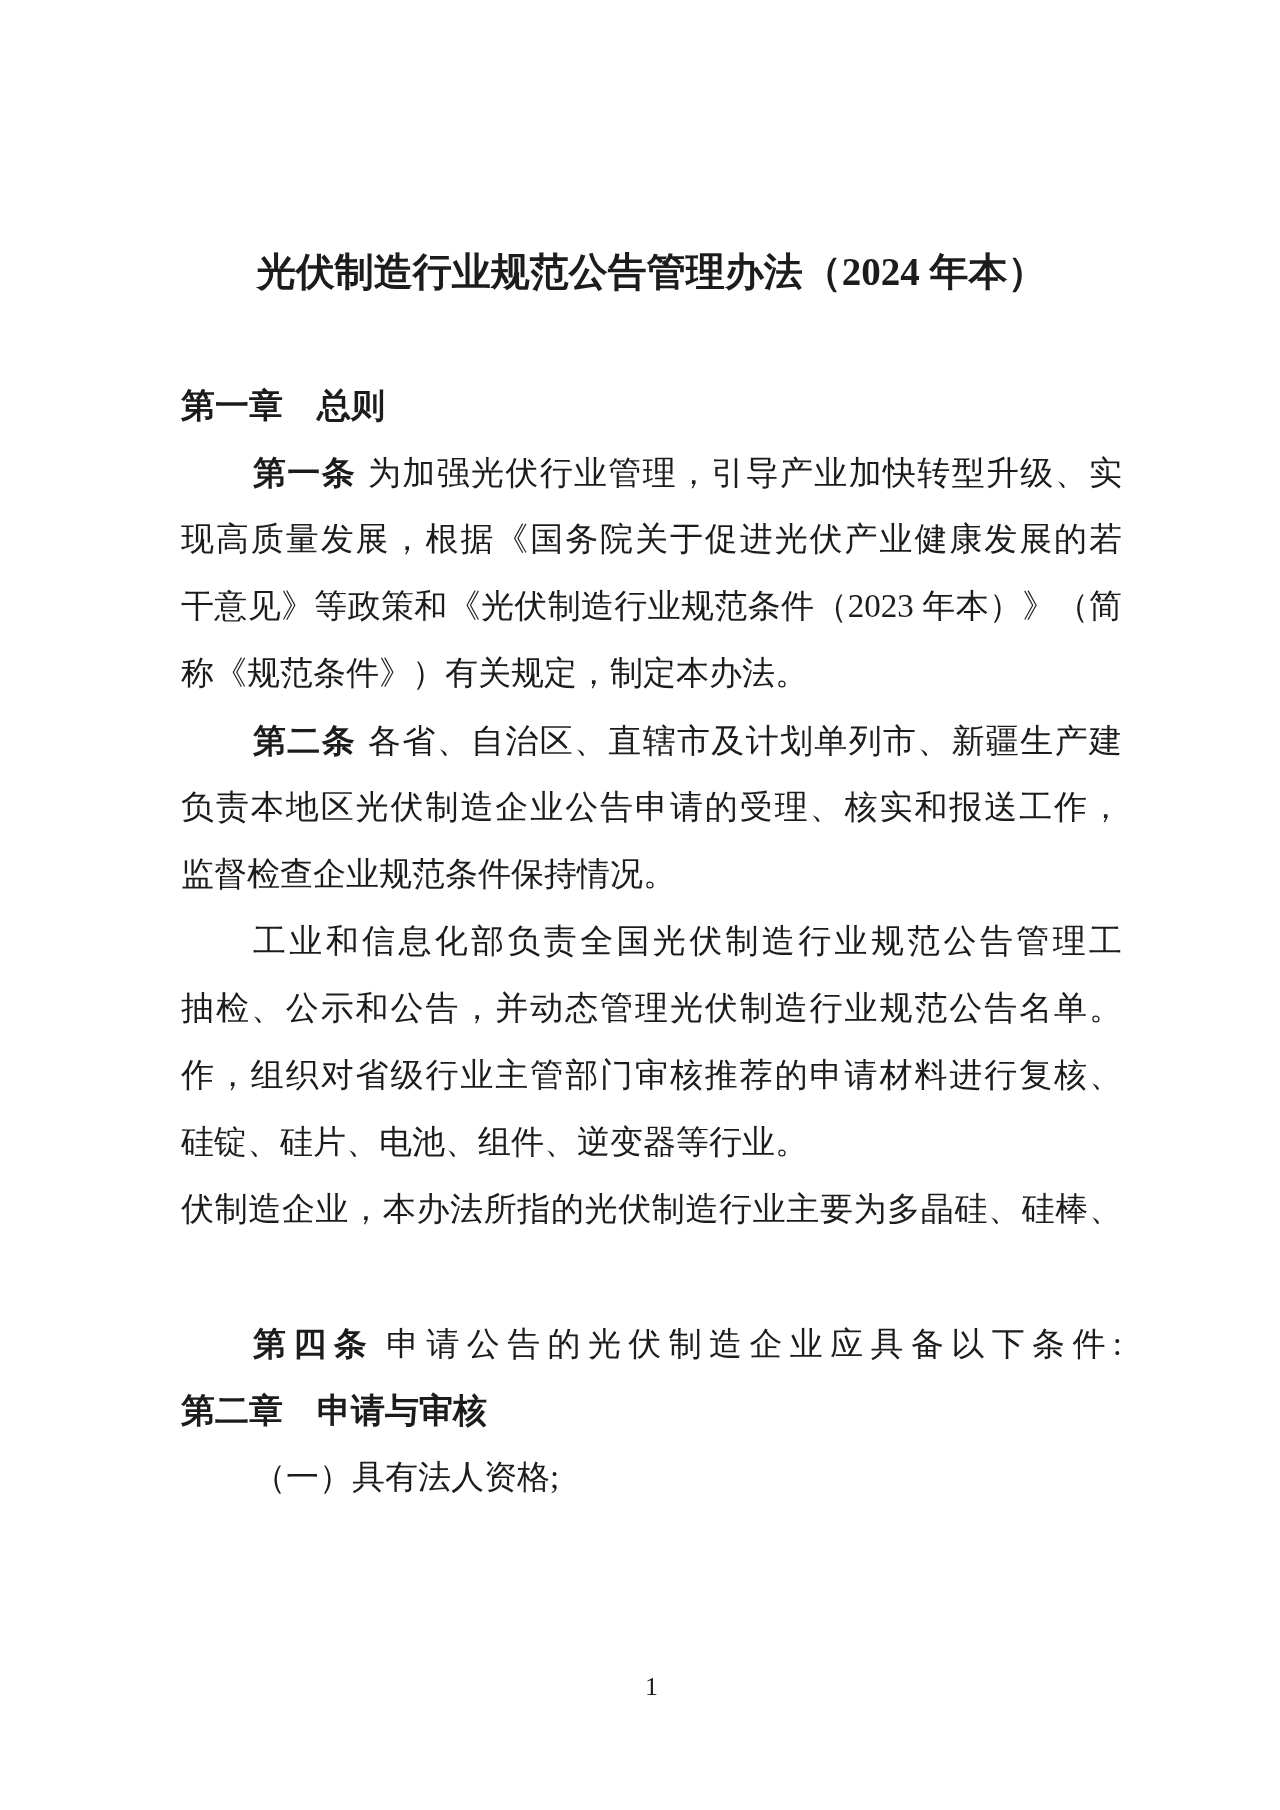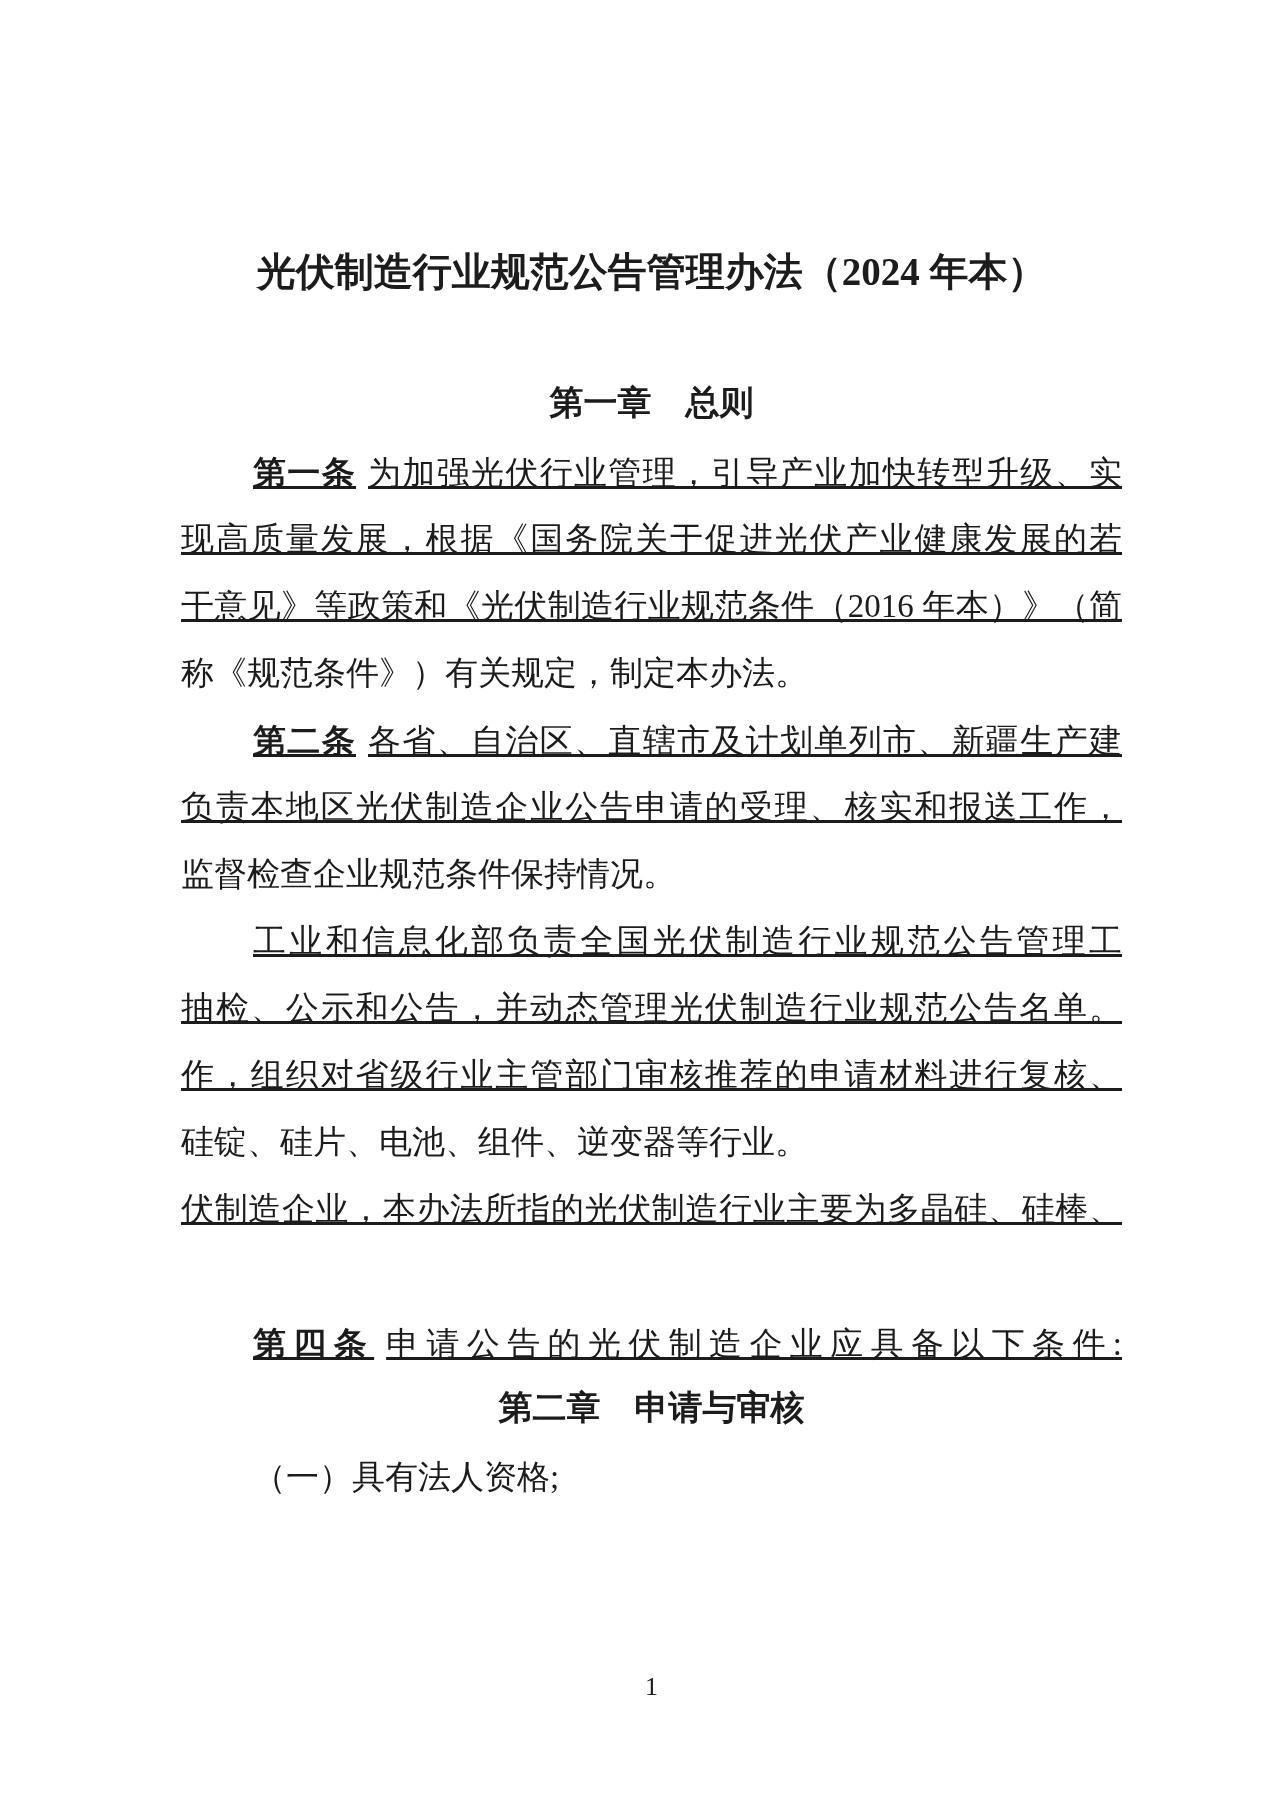--- a/index.html
+++ b/index.html
@@ -36,27 +36,26 @@
     left: 181px;
     width: 941px;
   }
   .ln {
     height: 67px;
     line-height: 67px;
     font-size: 33px;
   }
   .ln.blank { }
   .ln.chapter {
-    font-family: Liberation Mono, monospace;
+    font-family: Liberation Serif, serif;
     font-weight: 700;
     font-size: 34px;
-    text-align: center;
   }
   .ln.body { text-align: justify; text-justify: inter-character; }
-  .ln.j { text-align-last: justify; text-decoration: underline; }
+  .ln.j { text-align-last: justify; }
   .ln.ind { text-indent: 72px; }
   .lead {
     font-family: "Liberation Sans", "DejaVu Sans", sans-serif;
     font-weight: 700;
     margin-right: 12px;
   }
 
   .page-number {
     position: absolute;
     top: 1670px;
@@ -70,21 +69,21 @@
 </head>
 <body style="background: rgb(255, 255, 255); color: rgb(28, 28, 28);">
 
 <div class="page">
   <h1 class="doc-title">光伏制造行业规范公告管理办法（2024 年本）</h1>
 
   <div class="doc-body" id="doc-body">
       <div class="ln chapter"><span class="txt">第一章　总则</span></div>
       <div class="ln body j ind"><span class="lead">第一条</span><span class="txt">为加强光伏行业管理，引导产业加快转型升级、实</span></div>
       <div class="ln body j"><span class="txt">现高质量发展，根据《国务院关于促进光伏产业健康发展的若</span></div>
-      <div class="ln body j"><span class="txt">干意见》等政策和《光伏制造行业规范条件（2016 年本）》（简</span></div>
+      <div class="ln body j"><span class="txt">干意见》等政策和《光伏制造行业规范条件（2023 年本）》（简</span></div>
       <div class="ln body"><span class="txt">称《规范条件》）有关规定，制定本办法。</span></div>
       <div class="ln body j ind"><span class="lead">第二条</span><span class="txt">各省、自治区、直辖市及计划单列市、新疆生产建</span></div>
       <div class="ln body j"><span class="txt">负责本地区光伏制造企业公告申请的受理、核实和报送工作，</span></div>
       <div class="ln body"><span class="txt">监督检查企业规范条件保持情况。</span></div>
       <div class="ln body j ind"><span class="txt">工业和信息化部负责全国光伏制造行业规范公告管理工</span></div>
       <div class="ln body j"><span class="txt">抽检、公示和公告，并动态管理光伏制造行业规范公告名单。</span></div>
       <div class="ln body j"><span class="txt">作，组织对省级行业主管部门审核推荐的申请材料进行复核、</span></div>
       <div class="ln body"><span class="txt">硅锭、硅片、电池、组件、逆变器等行业。</span></div>
       <div class="ln body j"><span class="txt">伏制造企业，本办法所指的光伏制造行业主要为多晶硅、硅棒、</span></div>
       <div class="ln blank"></div>

